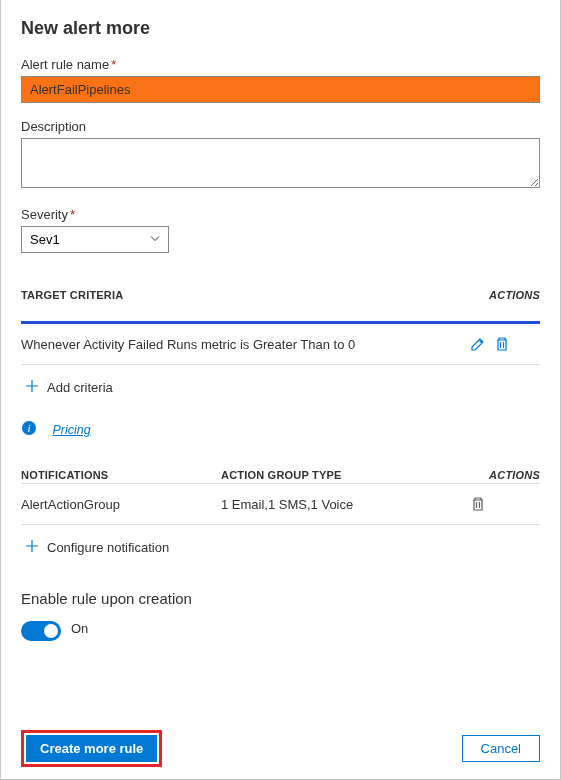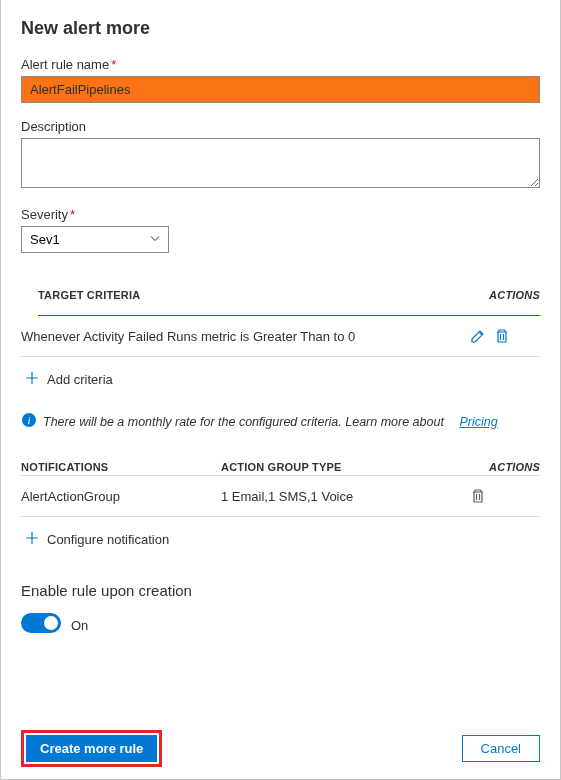--- a/index.html
+++ b/index.html
@@ -67,23 +67,22 @@
     .select-chevron {
       position: absolute;
       right: 8px;
       top: 50%;
       transform: translateY(-50%);
       pointer-events: none;
     }
     .section-header-row {
       display: flex;
       margin-top: 36px;
-      padding-bottom: 14px;
-      border-bottom: 1px solid #1d4ed8;
-      margin-left: 17px;
+      padding-bottom: 20px;
+      border-bottom: 3px solid #1d4ed8;
     }
     .section-header {
       font-size: 11px;
       font-weight: 600;
       letter-spacing: 0.2px;
       color: #323130;
     }
     .col-criteria-main { flex: 1; }
     .col-actions { width: 70px; text-align: right; font-style: italic; }
     .criteria-row {
@@ -144,21 +143,21 @@
     }
     .notif-name { width: 200px; }
     .notif-type { flex: 1; }
     .enable-section { margin-top: 28px; }
     .enable-label {
       font-size: 15px;
       font-weight: 400;
       margin-bottom: 14px;
       color: #323130;
     }
-    .toggle-row { display: flex; align-items: flex-end; gap: 10px; }
+    .toggle-row { display: flex; align-items: flex-start; gap: 10px; }
     .toggle {
       width: 40px;
       height: 20px;
       border-radius: 10px;
       background: #0078d4;
       position: relative;
       cursor: pointer;
     }
     .toggle-knob {
       width: 14px;
@@ -267,21 +266,20 @@
     <span>Add criteria</span>
   </div>
 
   <div class="info-row">
     <span>
       <svg width="16" height="16" viewBox="0 0 16 16">
           <circle cx="8" cy="8" r="7" fill="#0078d4"></circle>
           <text x="8" y="12" text-anchor="middle" fill="#fff" font-size="11" font-style="italic" font-family="Georgia">i</text>
         </svg>
     </span>
-    <span>There will be a monthly rate for the configured criteria. Learn more about</span>
     <span>&nbsp;</span>
     <span class="info-link">Pricing</span>
   </div>
 
   <div class="notif-header-row">
     <div class="section-header col-notif">NOTIFICATIONS</div>
     <div class="section-header col-group-type">ACTION GROUP TYPE</div>
     <div class="section-header col-actions">ACTIONS</div>
   </div>
 

